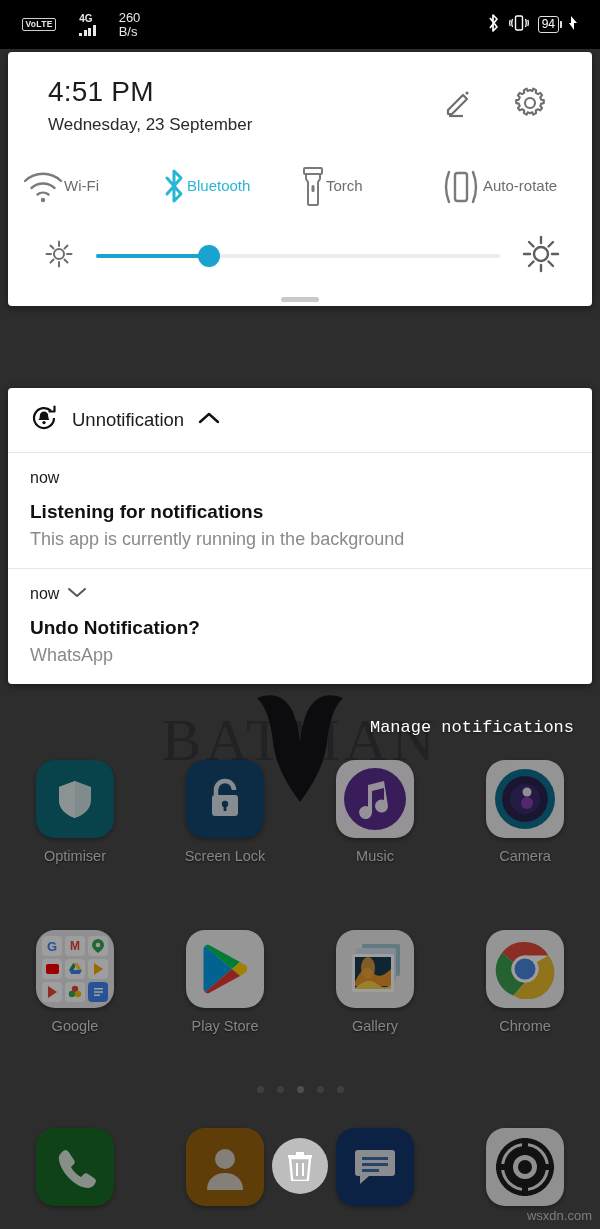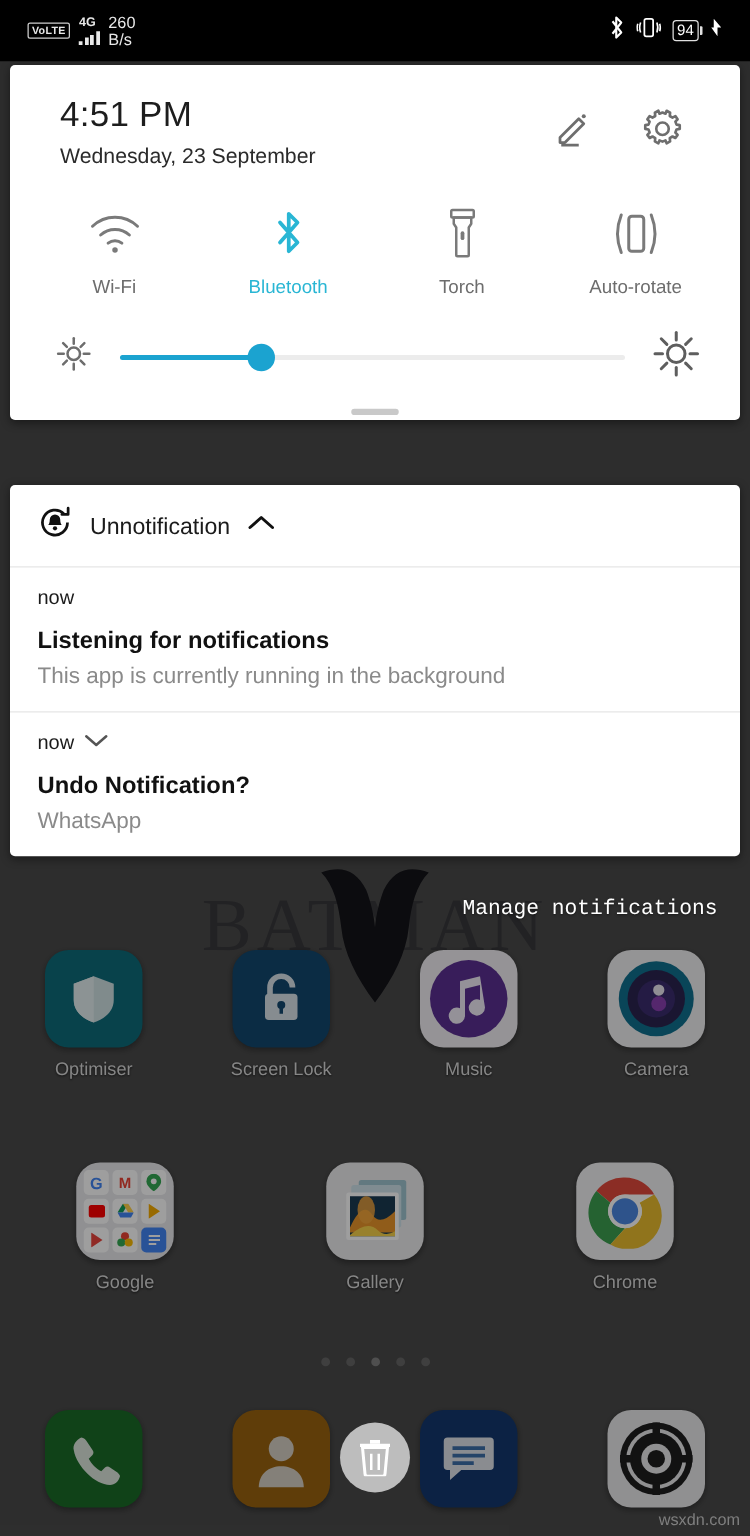--- a/index.html
+++ b/index.html
@@ -98,21 +98,21 @@
   }
 
   
   #status-bar {
     position: absolute; left: 0; top: 0;
     width: 600px; height: 49px;
     background: #000;
     display: flex; align-items: center;
     z-index: 30;
   }
-  #status-left { display: flex; align-items: center; gap: 7px; margin-left: 22px; }
+  #status-left { display: flex; align-items: center; gap: 23px; margin-left: 22px; }
   #status-right { display: flex; align-items: center; gap: 9px; margin-left: auto; margin-right: 22px; }
   .volte-badge {
     border: 1.5px solid #cfcfcf;
     border-radius: 2px;
     color: #e8e8e8;
     font-size: 8.5px;
     font-weight: bold;
     letter-spacing: .3px;
     padding: 1px 2.5px;
     line-height: 1;
@@ -142,21 +142,21 @@
     box-shadow: 0 2px 8px rgba(0,0,0,.45);
     padding-bottom: 4px;
   }
   #qs-header { display: flex; align-items: flex-start; padding: 24px 45px 0 40px; }
   #qs-clock { font-size: 28px; color: #1d1d1d; letter-spacing: .2px; line-height: 1.15; }
   #qs-date { font-size: 17px; color: #2a2a2a; margin-top: 7px; }
   #qs-header-actions { margin-left: auto; display: flex; gap: 38px; padding-top: 10px; }
   .hdr-icon { cursor: pointer; }
 
   #qs-toggles { display: flex; margin-top: 30px; padding: 0 14px; }
-  .qs-toggle { flex: 1 1 0; display: flex; flex-direction: column; align-items: center; }
+  .qs-toggle { flex: 1 1 0; display: flex; flex-direction: row; }
   .qs-toggle .qs-ico { height: 44px; display:flex; align-items:center; justify-content:center; }
   .qs-toggle .qs-lbl { margin-top: 12px; font-size: 15px; color: #6d6d6d; white-space: nowrap; }
   .qs-toggle.active .qs-lbl { color: #29b6d4; }
 
   #qs-brightness {
     display: flex; align-items: center;
     margin-top: 26px; padding: 0 32px 0 36px;
   }
   #bright-track {
     flex: 1 1 auto; height: 4px; background: #ececec; border-radius: 2px;
@@ -313,20 +313,31 @@
                 <rect x="1" y="2" width="9" height="1.6" fill="#fff"></rect>
                 <rect x="1" y="5.2" width="9" height="1.6" fill="#fff"></rect>
                 <rect x="1" y="8.4" width="6" height="1.6" fill="#fff"></rect>
               </svg>
             </div>
         </div>
       </div>
       <div class="app-label">Google</div>
     </div>
     <div class="app-cell">
+      <div class="app-icon" style="background:#f2f2f4;">
+        <svg width="46" height="50" viewBox="0 0 46 50">
+            <path d="M3 2 L30 25 L3 48 C2 47 1.5 46 1.5 44 V6 C1.5 4 2 3 3 2z" fill="#00a0e9"></path>
+            <path d="M3 2 L30 25 L38 18 L7 1 C5.5 .3 4 .8 3 2z" fill="#00c853"></path>
+            <path d="M30 25 L38 32 L43.5 28.8 C45.6 27.5 45.6 22.5 43.5 21.2 L38 18z" fill="#ffd400"></path>
+            <path d="M3 48 L30 25 L38 32 L7 49 C5.5 49.8 4 49.2 3 48z" fill="#e53935"></path>
+          </svg>
+      </div>
+      <div class="app-label">Play Store</div>
+    </div>
+    <div class="app-cell">
       <div class="app-icon" style="background:#ececee;">
         <svg width="58" height="54" viewBox="0 0 58 54">
             <rect x="16" y="2" width="38" height="32" rx="2" fill="#9fc3cf"></rect>
             <rect x="10" y="6" width="40" height="34" rx="2" fill="#cfe3ea"></rect>
             <rect x="6" y="12" width="42" height="38" rx="2" fill="#ffffff"></rect>
             <rect x="9" y="15" width="36" height="32" fill="#1b3a52"></rect>
             <path d="M9 40 q10-22 18-10 q6 9 18-3 v17 H9z" fill="#e8952a"></path>
             <path d="M9 46 q14-12 22-4 q6 6 14 1 v4 H9z" fill="#f6d14a"></path>
             <ellipse cx="22" cy="26" rx="7" ry="11" fill="#f2a63c" opacity=".85"></ellipse>
           </svg>

